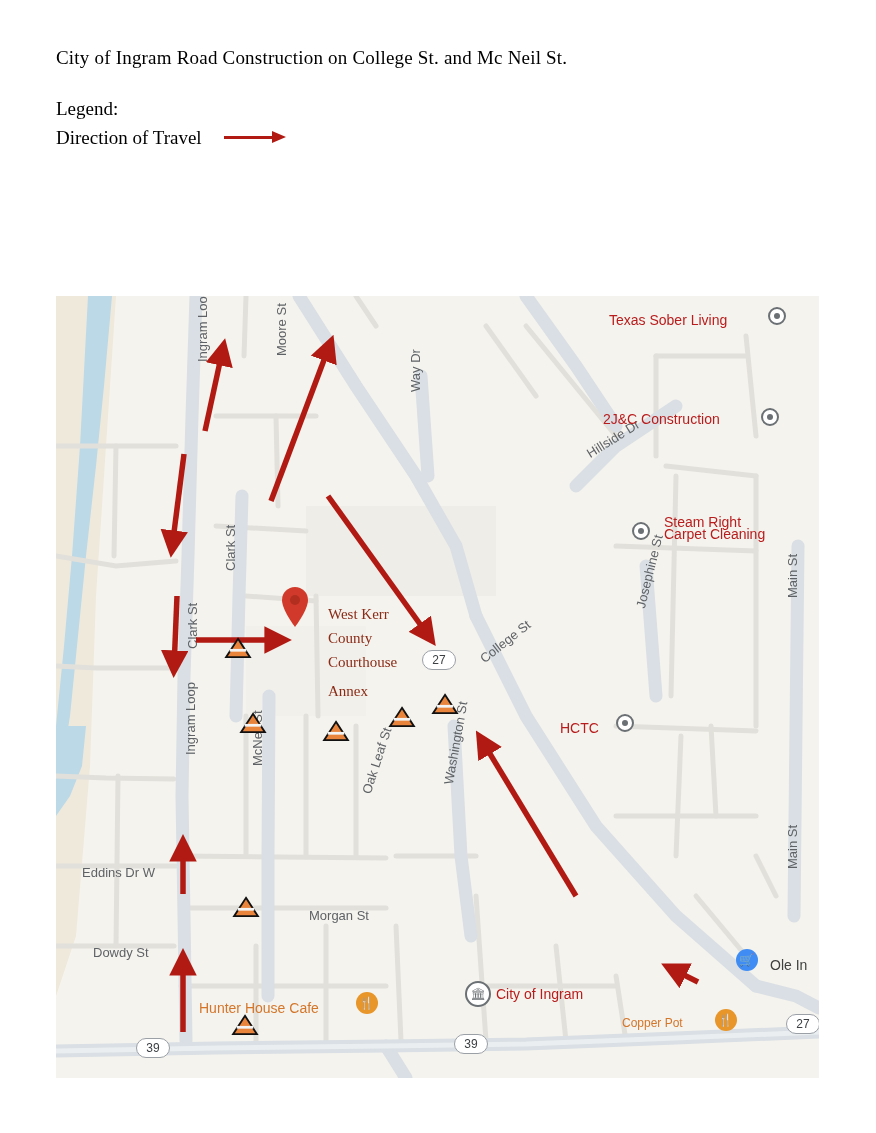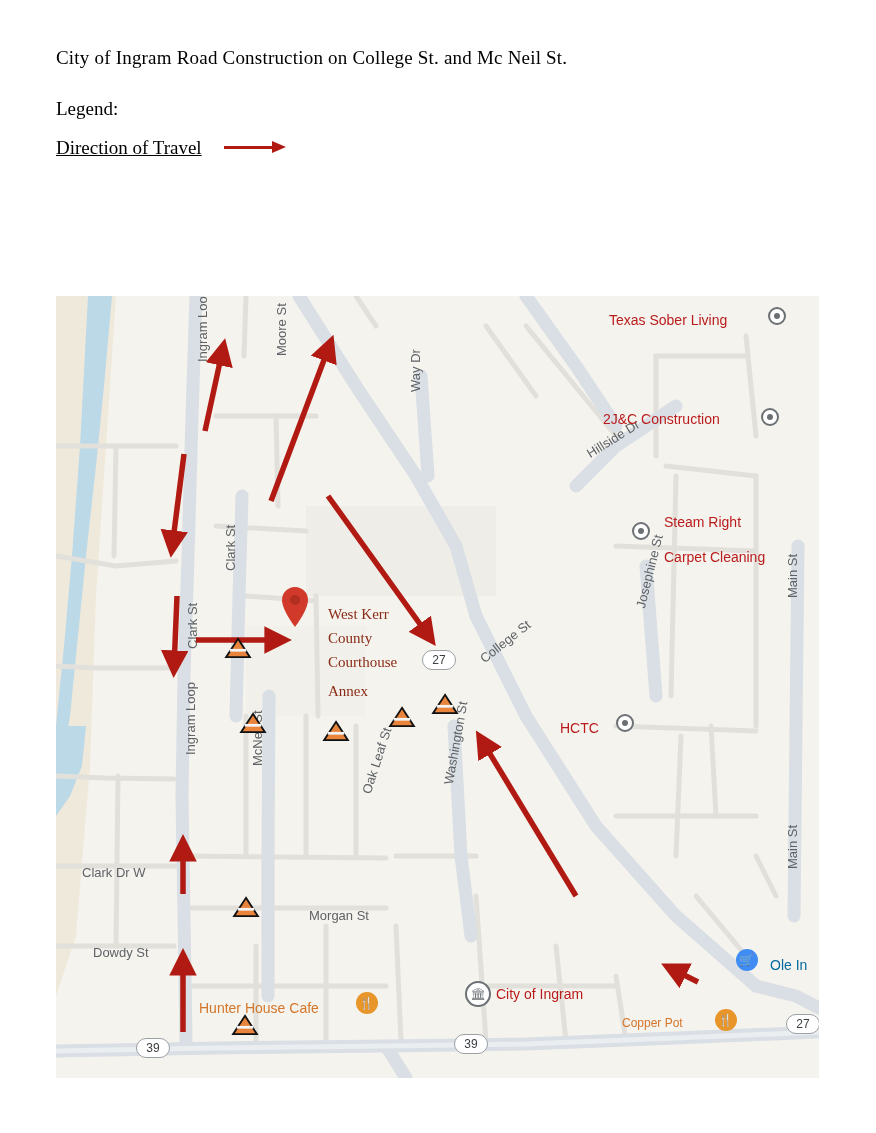--- a/index.html
+++ b/index.html
@@ -40,23 +40,21 @@
     white-space: nowrap;
   }
   .legend-label {
     font-size: 19px;
     line-height: 30px;
     margin-top: 22px;
   }
   .legend-row {
     display: flex;
     align-items: center;
-    margin-top: 10px;
     height: 28px;
-    text-decoration: underline;
   }
   .legend-row .legend-text {
     font-size: 19px;
     white-space: nowrap;
   }
   .legend-arrow {
     margin-left: 22px;
     width: 64px;
     height: 14px;
     position: relative;
@@ -116,21 +114,21 @@
   }
   .map-label.poi {
     color: #b91c1c;
     font-size: 14px;
   }
   .map-label.biz-orange {
     color: #d4762a;
     font-weight: normal;
   }
   .map-label.blue {
-    color: #0369a1;
+    color: #404040;
   }
   .rot-90 { transform: rotate(-90deg); transform-origin: left top; }
 
   .poi-dot {
     position: absolute;
     width: 18px;
     height: 18px;
     border-radius: 50%;
     border: 2.5px solid #6b7074;
     background: #ffffff;
@@ -314,32 +312,32 @@
   <div class="map-label rot-90" style="left:167px; top:275px;">Clark St</div>
   <div class="map-label rot-90" style="left:129px; top:353px;">Clark St</div>
   <div class="map-label" style="left:577px; top:310px; transform:rotate(-76deg); transform-origin:left top;">Josephine St</div>
   <div class="map-label" style="left:421px; top:358px; transform:rotate(-38deg); transform-origin:left top;">College St</div>
   <div class="map-label rot-90" style="left:729px; top:302px;">Main St</div>
   <div class="map-label rot-90" style="left:729px; top:573px;">Main St</div>
   <div class="map-label rot-90" style="left:127px; top:459px;">Ingram Loop</div>
   <div class="map-label rot-90" style="left:194px; top:470px;">McNeil St</div>
   <div class="map-label" style="left:303px; top:495px; transform:rotate(-72deg); transform-origin:left top;">Oak Leaf St</div>
   <div class="map-label" style="left:385px; top:487px; transform:rotate(-80deg); transform-origin:left top;">Washington St</div>
-  <div class="map-label" style="left:26px; top:569px;">Clark Dr W</div>
+  <div class="map-label" style="left:26px; top:569px;">Eddins Dr W</div>
   <div class="map-label" style="left:253px; top:612px;">Morgan St</div>
   <div class="map-label" style="left:37px; top:649px;text-align:right;">Dowdy St</div>
 
   <div class="map-label poi" style="left:553px; top:16px;">Texas Sober Living</div>
   <div class="poi-dot" style="left:712px; top:11px;"></div>
 
   <div class="map-label poi" style="left:547px; top:115px;">2J&amp;C Construction</div>
   <div class="poi-dot" style="left:705px; top:112px;"></div>
 
   <div class="map-label poi" style="left:608px; top:218px;">Steam Right</div>
-  <div class="map-label poi" style="left:608px; top:253px;">Carpet Cleaning</div>
+  <div class="map-label poi" style="left:608px; top:230px;">Carpet Cleaning</div>
   <div class="poi-dot" style="left:576px; top:226px;"></div>
 
   <div class="map-label poi" style="left:504px; top:424px;">HCTC</div>
   <div class="poi-dot" style="left:560px; top:418px;"></div>
 
   <div class="map-label biz-orange" style="left:143px; top:704px; font-size:14px;">Hunter House Cafe</div>
   <div class="poi-icon food" style="left:300px; top:696px;">🍴</div>
 
   <div class="map-label poi" style="left:440px; top:690px;">City of Ingram</div>
   <div class="poi-icon civic" style="left:409px; top:685px;">🏛</div>

